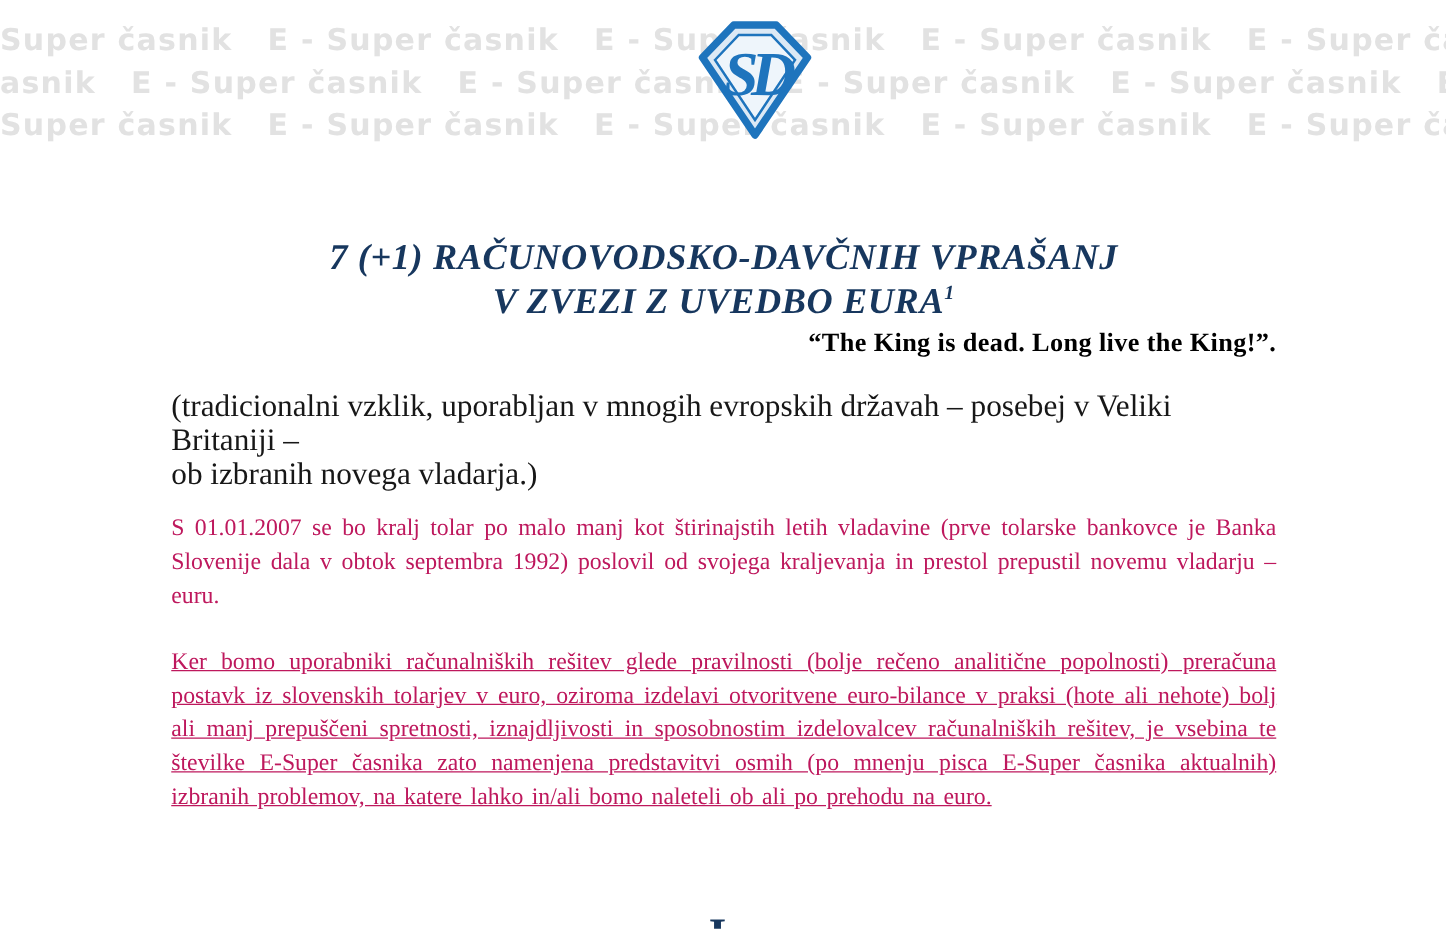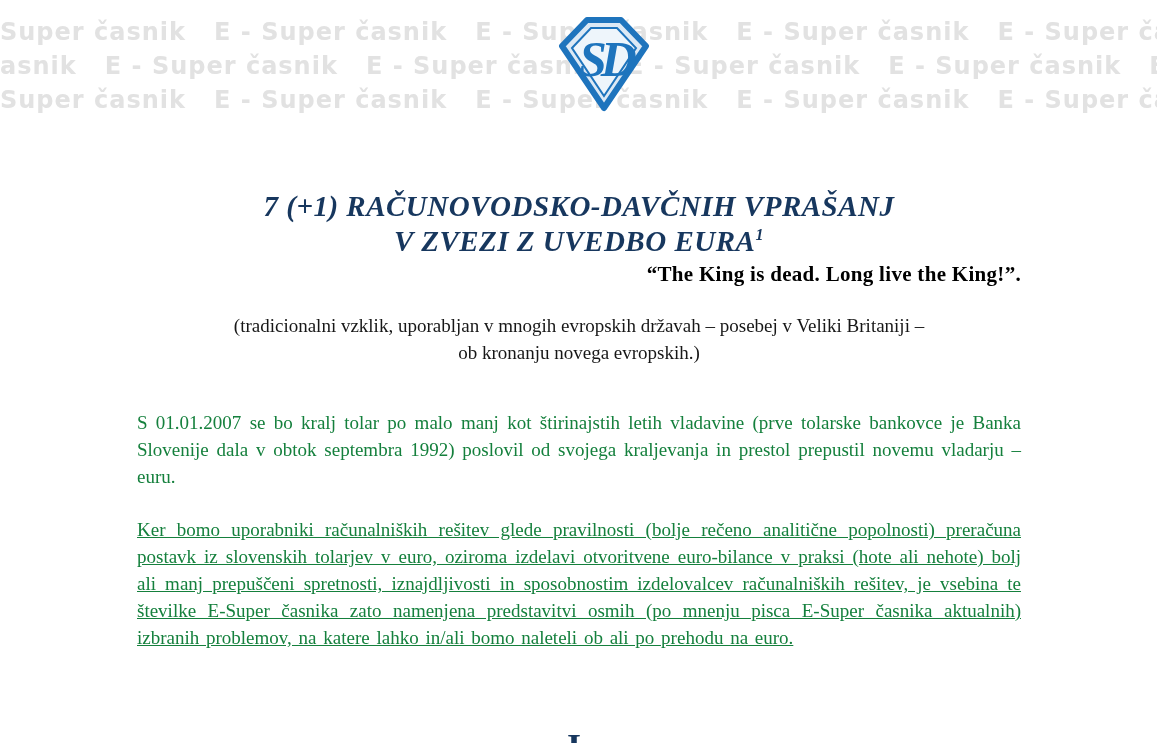--- a/index.html
+++ b/index.html
@@ -78,32 +78,32 @@
     text-align: right;
     font-weight: bold;
     font-size: 21px;
     color: #000000;
     letter-spacing: 0.3px;
   }
   .attribution {
     position: absolute;
     top: 312px;
     width: 884px;
-    text-align: center;
-    font-size: 19px;
+    text-align: left;
+    font-size: 25px;
     line-height: 27px;
     color: #171717;
   }
   .paragraph {
     position: absolute;
     width: 884px;
     text-align: justify;
     font-size: 19px;
     line-height: 27px;
-    color: #15803d;
+    color: #be185d;
     word-spacing: 2px;
   }
   .paragraph.p1 { top: 390px; }
   .paragraph.p2 { top: 497px; text-decoration: underline; }
 
   .section-partial {
     position: absolute;
     top: 726px;
     left: 0; right: 0;
     text-align: center;
@@ -134,21 +134,21 @@
 
   <h1 class="title">
     <span>7 (+1) RAČUNOVODSKO-DAVČNIH VPRAŠANJ</span><br>
     <span>V ZVEZI Z UVEDBO EURA</span><sup>1</sup>
   </h1>
 
   <div class="quote">“The King is dead. Long live the King!”.</div>
 
   <div class="attribution">
     <span>(tradicionalni vzklik, uporabljan v mnogih evropskih državah – posebej v Veliki Britaniji –</span><br>
-    <span>ob kronanju novega evropskih.)</span>
+    <span>ob izbranih novega vladarja.)</span>
   </div>
 
   <p class="paragraph p1">S 01.01.2007 se bo kralj tolar po malo manj kot štirinajstih letih vladavine (prve tolarske bankovce je Banka Slovenije dala v obtok septembra 1992) poslovil od svojega kraljevanja in prestol prepustil novemu vladarju – euru.</p>
 
   <p class="paragraph p2">Ker bomo uporabniki računalniških rešitev glede pravilnosti (bolje rečeno analitične popolnosti) preračuna postavk iz slovenskih tolarjev v euro, oziroma izdelavi otvoritvene euro-bilance v praksi (hote ali nehote) bolj ali manj prepuščeni spretnosti, iznajdljivosti in sposobnostim izdelovalcev računalniških rešitev, je vsebina te številke E-Super časnika zato namenjena predstavitvi osmih (po mnenju pisca E-Super časnika aktualnih) izbranih problemov, na katere lahko in/ali bomo naleteli ob ali po prehodu na euro.</p>
 
 </div>
 
 <div class="section-partial">I.</div>
 

